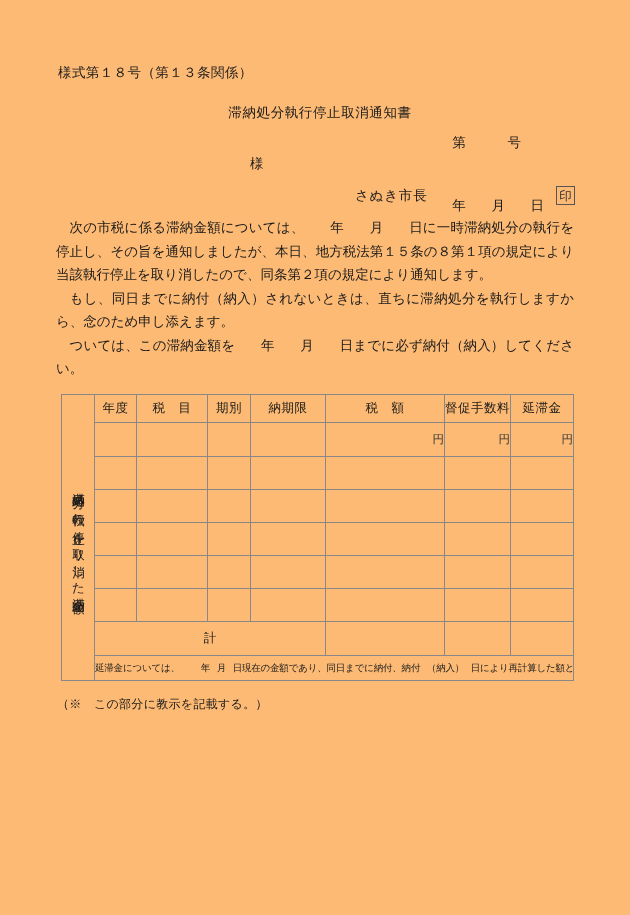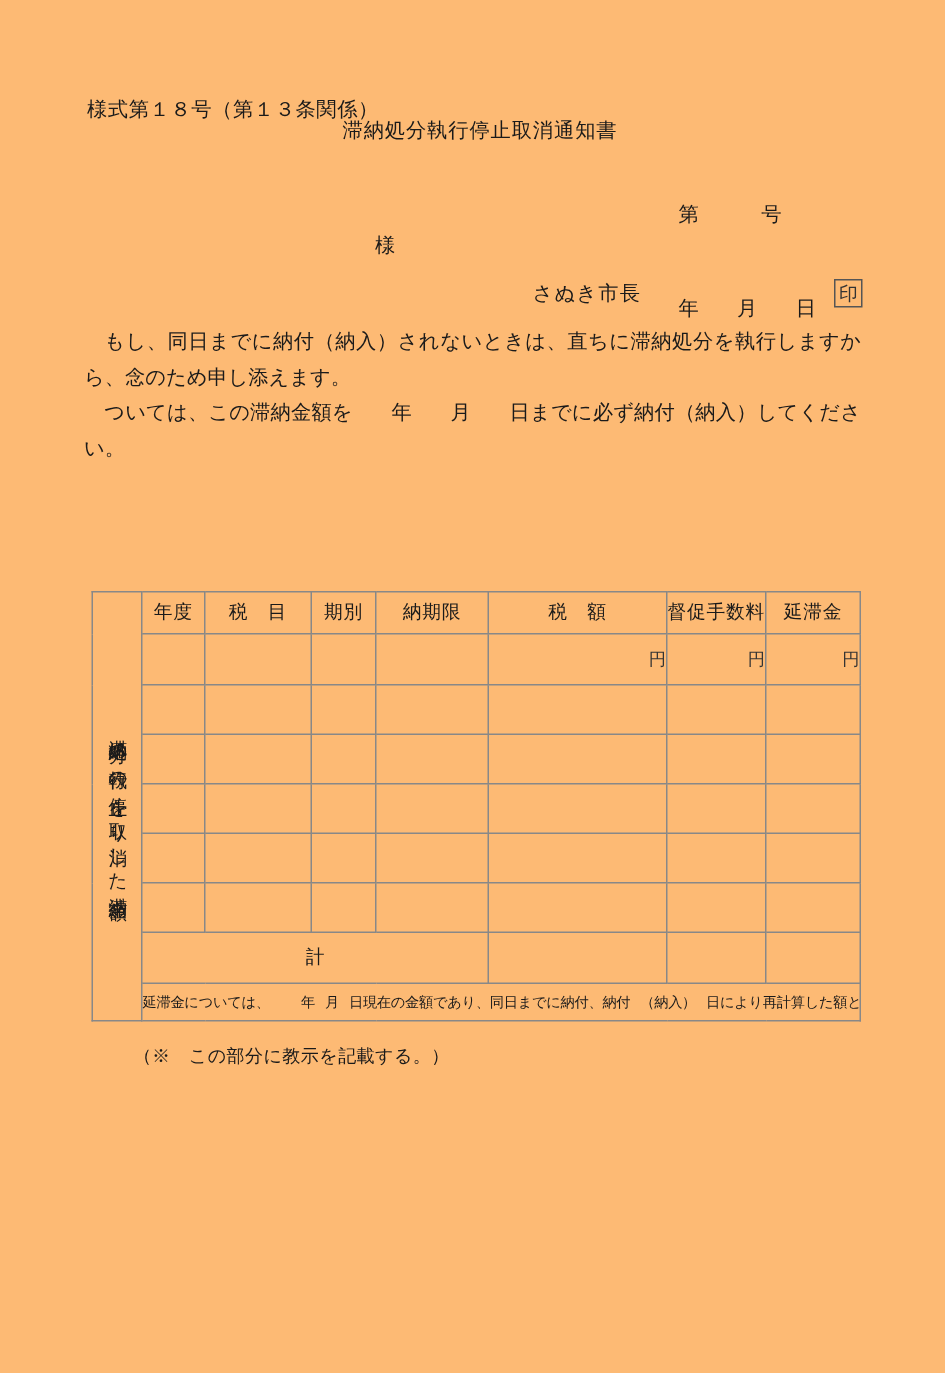--- a/index.html
+++ b/index.html
@@ -28,21 +28,21 @@
   .form-no {
     position: absolute;
     left: 58px;
     top: 64px;
     font-size: 13.5px;
     letter-spacing: 0.4px;
     white-space: nowrap;
   }
   .doc-title {
     position: absolute;
-    left: 0; top: 78px;
+    left: 0; top: 104px;
     width: 630px;
     text-align: center;
     font-size: 13.5px;
     letter-spacing: 0.6px;
     padding-left: 10px;
     box-sizing: border-box;
   }
 
   .meta-block {
     position: absolute;
@@ -176,21 +176,20 @@
   col.c-amt   { width: 119px; }
   col.c-fee   { width: 66px; }
   col.c-late  { width: 63px; }
 
   .footnote {
     position: absolute;
     left: 57px;
     top: 696px;
     font-size: 12px;
     letter-spacing: 0.3px;
-    margin-left: 32px;
   }
 </style>
 </head>
 <body>
 
 <div class="page">
 
   <div class="form-no">様式第１８号（第１３条関係）</div>
 
   <div class="doc-title">滞納処分執行停止取消通知書</div>
@@ -205,20 +204,21 @@
   </div>
 
   <div class="addressee">様</div>
 
   <div class="issuer-row">
     <span class="issuer-name">さぬき市長</span>
     <span class="seal-box">印</span>
   </div>
 
   <div class="body-text">
+    <p><span>次の市税に係る滞納金額については、</span><span class="gap"></span><span>年</span><span class="gap"></span><span>月</span><span class="gap"></span><span>日に一時滞納処分の執行を停止し、その旨を通知しましたが、本日、地方税法第１５条の８第１項の規定により当該執行停止を取り消したので、同条第２項の規定により通知します。</span></p>
     <p>もし、同日までに納付（納入）されないときは、直ちに滞納処分を執行しますから、念のため申し添えます。</p>
     <p><span>ついては、この滞納金額を</span><span class="gap"></span><span>年</span><span class="gap"></span><span>月</span><span class="gap"></span><span>日までに必ず納付（納入）してください。</span></p>
   </div>
 
   <div class="tbl-wrap">
     <table class="main">
       <colgroup>
         <col class="c-label">
           <col class="c-year">
           <col class="c-item">

